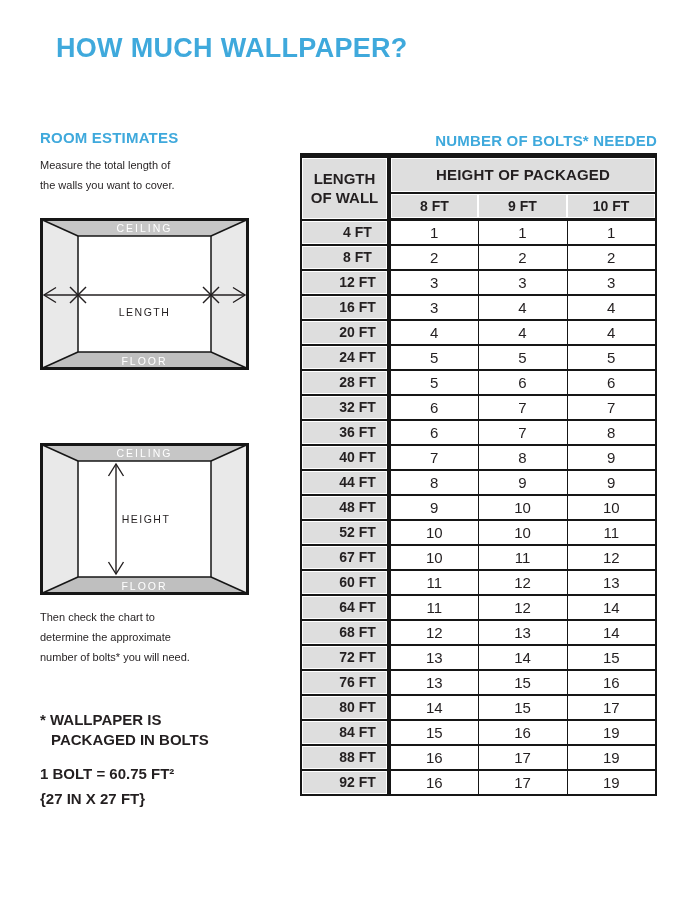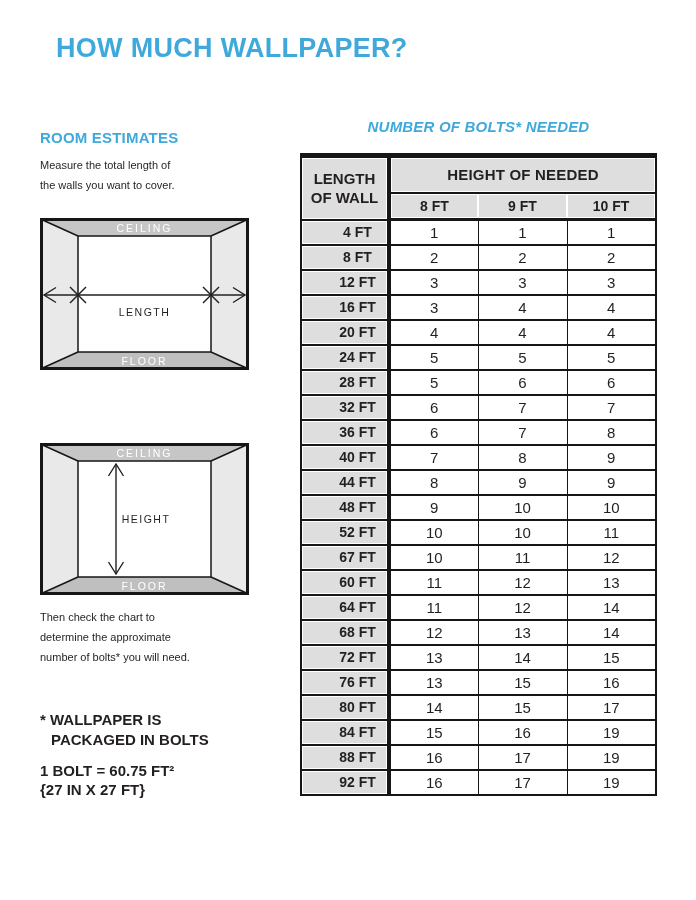--- a/index.html
+++ b/index.html
@@ -27,24 +27,23 @@
   .section-heading {
     position: absolute;
     font-size: 15px;
     font-weight: bold;
     color: #3fa9dc;
     letter-spacing: 0.2px;
   }
   .re-heading { left: 40px; top: 129px; }
   .table-heading {
     left: 300px;
-    top: 118px;
+    top: 132px;
     width: 357px;
-    text-align: center;
-    font-style: italic;
+    text-align: right;
   }
   .body-text {
     position: absolute;
     left: 40px;
     font-size: 11px;
     line-height: 20px;
     white-space: pre-line;
     color: #231f20;
   }
   .para1 { top: 155px; }
@@ -60,21 +59,21 @@
     white-space: pre-line;
     padding-left: 11px;
     text-indent: -11px;
   }
   .bolt-info {
     position: absolute;
     left: 40px;
     top: 761px;
     font-size: 15px;
     font-weight: bold;
-    line-height: 19px;
+    line-height: 25px;
     white-space: pre-line;
   }
   .diagram { position: absolute; left: 40px; }
   .diagram.d1 { top: 218px; }
   .diagram.d2 { top: 443px; }
   .diagram text {
     font-family: "Liberation Sans", sans-serif;
   }
   .surface-label {
     font-size: 10.5px;
@@ -225,21 +224,21 @@
   <p class="bolt-info">1 BOLT = 60.75 FT²
 {27 IN X 27 FT}</p>
 
   <h2 class="section-heading table-heading">NUMBER OF BOLTS* NEEDED</h2>
 
   <table class="bolts-table">
     <thead>
       <tr>
         <th class="corner" rowspan="2">LENGTH
 OF WALL</th>
-        <th class="group" colspan="3">HEIGHT OF NEEDED</th>
+        <th class="group" colspan="3">HEIGHT OF PACKAGED</th>
       </tr>
       <tr>
         <th class="sub">8 FT</th>
         <th class="sub">9 FT</th>
         <th class="sub">10 FT</th>
       </tr>
     </thead>
     <tbody>
         <tr>
           <th>4 FT</th>

